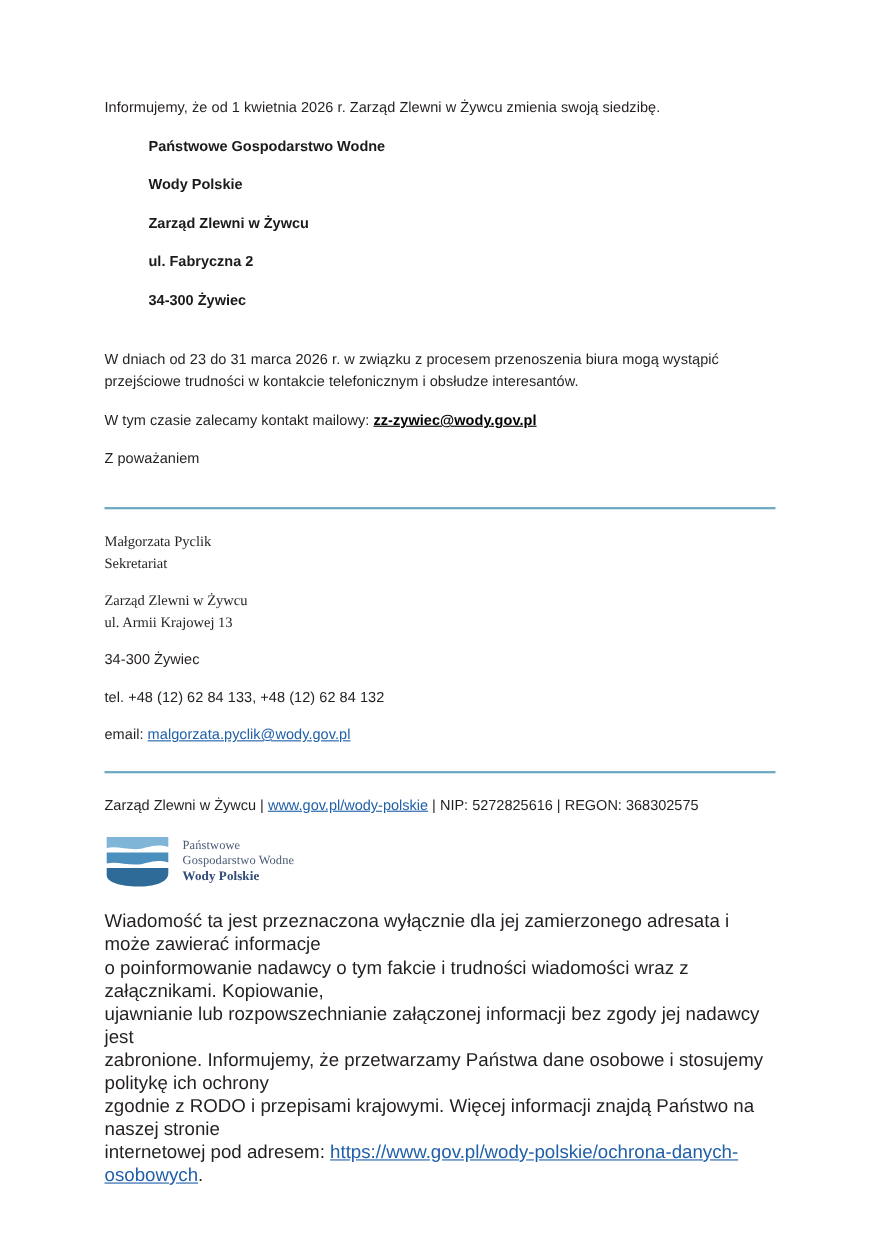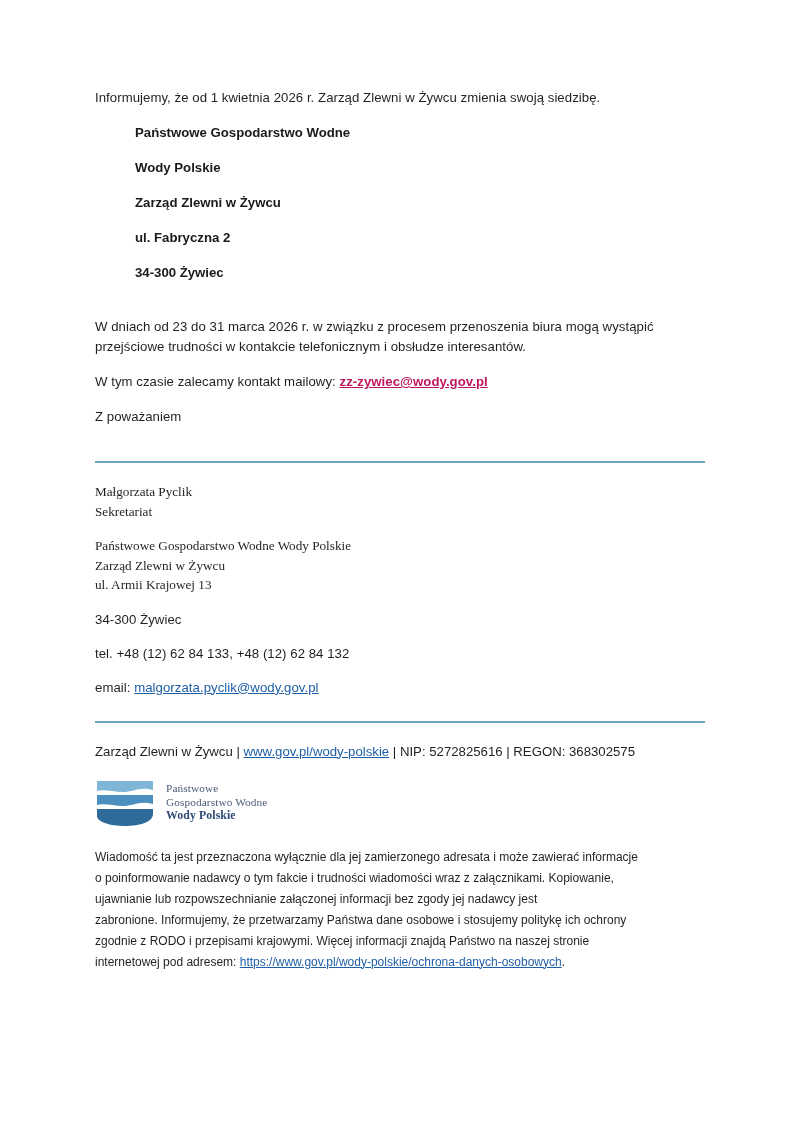--- a/index.html
+++ b/index.html
@@ -56,21 +56,21 @@
 
   .gap-lg { height: 19px; }
   .gap-md { height: 9px; }
 
   
   a.link {
     color: #1f5fa8;
     text-decoration: underline;
   }
   a.link-bold {
-    color: #be185d;
+    color: #000000;
     font-weight: bold;
     text-decoration: underline;
   }
 
   
   .rule {
     width: 610px;
     height: 2px;
     background: #6aa6c0;
     border: 0;
@@ -122,21 +122,21 @@
     font-family: Liberation Serif, serif;
   }
   .logo-text div.strong {
     font-weight: bold;
     color: #2e4a75;
     font-size: 11.8px;
   }
 
   
   .disclaimer {
-    font-size: 12px;
+    font-size: 17px;
     line-height: 21px;
     color: #231f20;
     margin: 0;
   }
   .disclaimer span.l {
     display: block;
   }
 </style>
 </head>
 <body>
@@ -168,21 +168,20 @@
     <hr class="rule">
 
     <div class="gap-lg"></div>
 
     <div class="sig-group">
       <p class="sig-line">Małgorzata Pyclik</p>
       <p class="sig-line">Sekretariat</p>
     </div>
 
     <div class="sig-group">
-      <p class="sig-line">Państwowe Gospodarstwo Wodne  Wody Polskie</p>
       <p class="sig-line">Zarząd Zlewni w Żywcu</p>
       <p class="sig-line">ul. Armii Krajowej 13</p>
     </div>
 
     <p class="para tight">34-300 Żywiec</p>
 
     <p class="para tight">tel. +48 (12) 62 84 133,  +48 (12) 62 84 132</p>
 
     <p class="para tight"><span>email: </span><a class="link" href="#">malgorzata.pyclik@wody.gov.pl</a></p>
 

